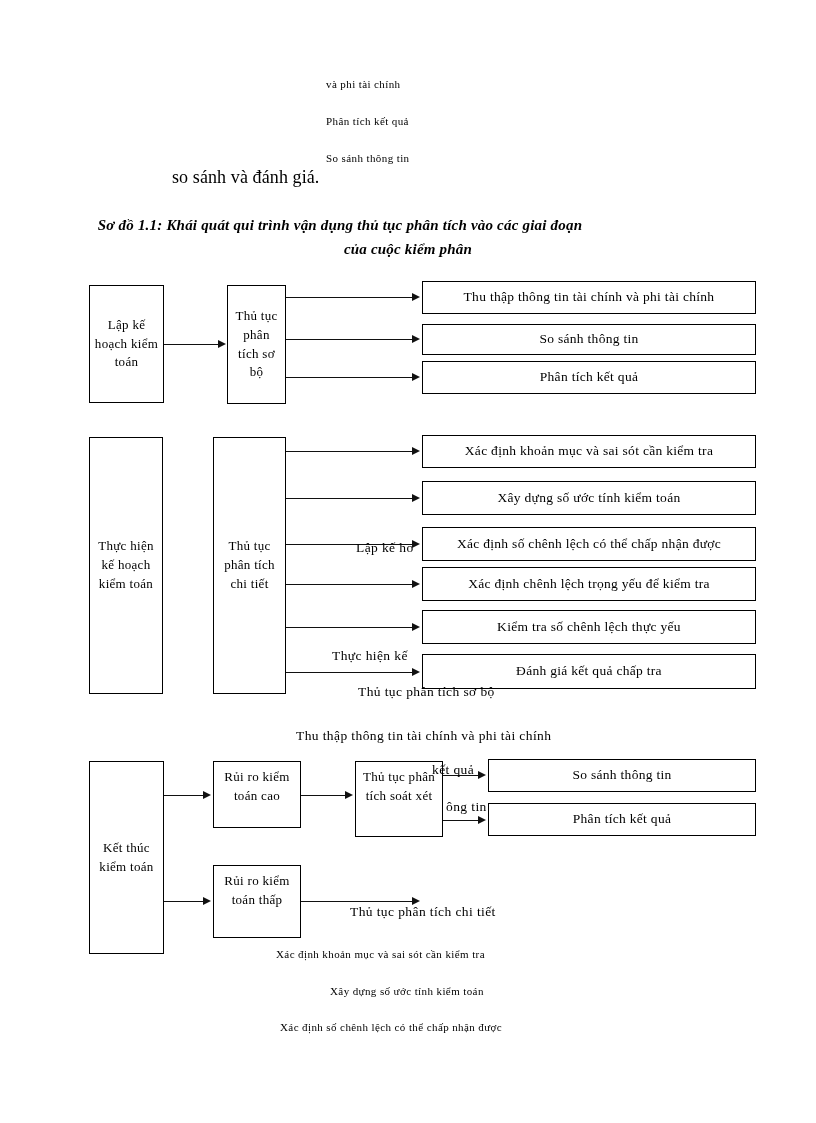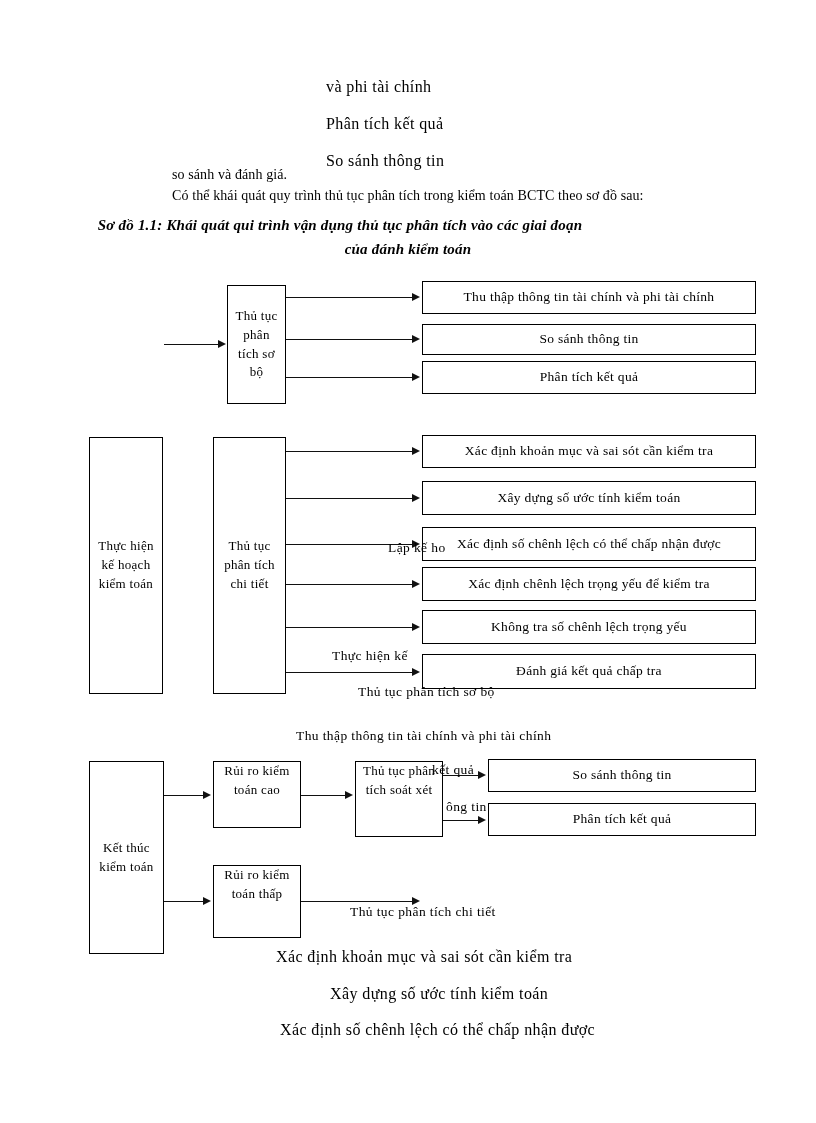--- a/index.html
+++ b/index.html
@@ -18,28 +18,28 @@
   .page {
     position: absolute;
     left: 0; top: 0;
     width: 816px;
     height: 1123px;
     background: #ffffff;
   }
   
   .txt {
     position: absolute;
-    font-size: 16px;
+    font-size: 11px;
     letter-spacing: 0.4px;
     white-space: nowrap;
     line-height: 1.1;
   }
   .para {
     position: absolute;
-    font-size: 14px;
+    font-size: 18px;
     white-space: nowrap;
     letter-spacing: 0.1px;
   }
   .caption {
     position: absolute;
     font-weight: bold;
     font-style: italic;
     font-size: 15px;
     white-space: nowrap;
     text-align: center;
@@ -55,21 +55,21 @@
     align-items: center;
     justify-content: center;
     text-align: center;
     font-size: 13.5px;
     line-height: 1.38;
     letter-spacing: 0.3px;
     overflow: hidden;
   }
   .box .bx-label { display: block; padding: 0 4px; }
   .box.tall { align-items: center; }
-  .box.clip-bottom { align-items: flex-start; }
+  .box.clip-bottom { align-items: flex-start; padding-top: 6px; }
   .box.narrow { font-size: 13px; line-height: 1.45; }
   
   .hline {
     position: absolute;
     height: 0;
     border-top: 1.3px solid #111111;
   }
   .arrowhead {
     position: absolute;
     width: 0; height: 0;
@@ -88,25 +88,27 @@
 </head>
 <body>
 
 <div class="page">
 
   <div class="txt" style="left:326px; top:78px;">và phi tài chính</div>
   <div class="txt" style="left:326px; top:115px;">Phân tích  kết quả</div>
   <div class="txt" style="left:326px; top:152px;">So sánh  thông  tin</div>
 
   <div class="para" style="left:172px; top:167px;">so sánh và đánh giá.</div>
-  <div class="para" style="left:172px; top:188px;">Có thể khái quát quy trình thủ tục phân tích trong kiểm toán BCTC theo sơ đồ sau:</div>
 
   <div class="caption" style="left:0px; top:217px; width:680px;">Sơ đồ 1.1: Khái quát qui trình vận dụng thủ tục phân tích vào các giai đoạn</div>
-  <div class="caption" style="left:0px; top:241px; width:816px;">của đánh kiểm toán</div>
-
+  <div class="caption" style="left:0px; top:241px; width:816px;">của cuộc kiểm phân</div>
+
+  <div class="box tall narrow" style="left:89px; top:285px; width:75px; height:118px;">
+    <span class="bx-label">Lập kế hoạch kiểm toán</span>
+  </div>
 
   <div class="box tall narrow" style="left:227px; top:285px; width:59px; height:119px;">
     <span class="bx-label">Thủ tục phân tích sơ bộ</span>
   </div>
 
   <div class="hline" style="left:164px; top:344px; width:54px;"></div>
   <div class="arrowhead" style="left:218px; top:340px;"></div>
 
   <div class="box" style="left:422px; top:281px; width:334px; height:33px;">
     <span class="bx-label">Thu thập thông tin tài chính  và phi tài chính</span>
@@ -141,21 +143,21 @@
   <div class="box" style="left:422px; top:481px; width:334px; height:34px;">
     <span class="bx-label">Xây dựng số ước tính  kiểm toán</span>
   </div>
   <div class="box" style="left:422px; top:527px; width:334px; height:34px;">
     <span class="bx-label">Xác định số chênh lệch  có thể chấp nhận  được</span>
   </div>
   <div class="box" style="left:422px; top:567px; width:334px; height:34px;">
     <span class="bx-label">Xác định chênh lệch trọng yếu để kiểm tra</span>
   </div>
   <div class="box" style="left:422px; top:610px; width:334px; height:34px;">
-    <span class="bx-label">Không tra số chênh lệch  trọng yếu</span>
+    <span class="bx-label">Kiểm tra số chênh lệch  thực yếu</span>
   </div>
   <div class="box" style="left:422px; top:654px; width:334px; height:35px;">
     <span class="bx-label">Đánh giá kết quả chấp  tra</span>
   </div>
 
   <div class="hline" style="left:286px; top:451px; width:126px;"></div>
   <div class="arrowhead" style="left:412px; top:447px;"></div>
 
   <div class="hline" style="left:286px; top:498px; width:126px;"></div>
   <div class="arrowhead" style="left:412px; top:494px;"></div>
@@ -165,21 +167,21 @@
 
   <div class="hline" style="left:286px; top:584px; width:126px;"></div>
   <div class="arrowhead" style="left:412px; top:580px;"></div>
 
   <div class="hline" style="left:286px; top:627px; width:126px;"></div>
   <div class="arrowhead" style="left:412px; top:623px;"></div>
 
   <div class="hline" style="left:286px; top:672px; width:126px;"></div>
   <div class="arrowhead" style="left:412px; top:668px;"></div>
 
-  <div class="overlay-txt" style="left:356px; top:540px;margin-left:32px;">Lập kế ho</div>
+  <div class="overlay-txt" style="left:356px; top:540px;">Lập kế ho</div>
   <div class="overlay-txt" style="left:332px; top:648px;">Thực hiện kế</div>
   <div class="overlay-txt" style="left:358px; top:684px;">Thủ tục phân tích  sơ bộ</div>
 
   <div class="overlay-txt" style="left:296px; top:728px;">Thu thập thông tin tài chính  và phi tài chính</div>
 
   <div class="box tall narrow" style="left:89px; top:761px; width:75px; height:193px;">
     <span class="bx-label">Kết thúc kiểm toán</span>
   </div>
 
   <div class="box clip-bottom narrow" style="left:213px; top:761px; width:88px; height:67px;">

